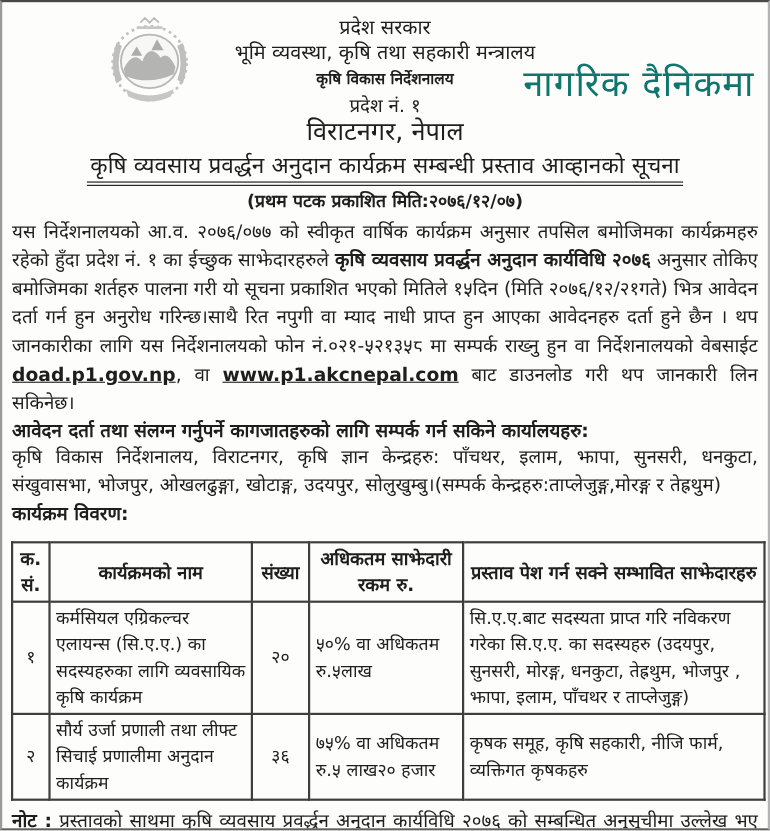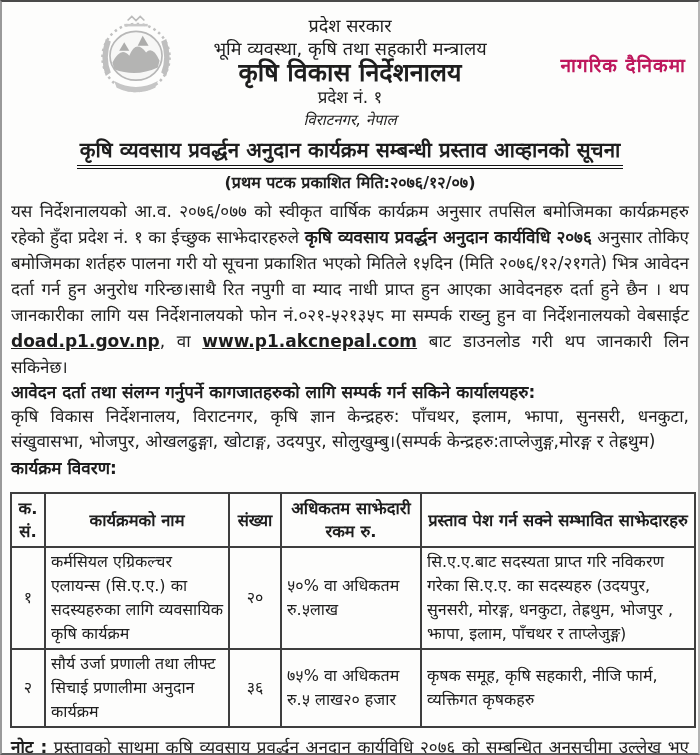--- a/index.html
+++ b/index.html
@@ -7,32 +7,32 @@
     position:relative;width:700px;height:755px;box-sizing:border-box;
     margin:0;background:#fdfdfc;color:#1e1e1e;overflow:hidden;
     border-top:2px solid #4a4a4a;border-bottom:2px solid #5f5f5f;
     border-left:2px solid #9a9a9a;border-right:2px solid #b3b3b3;
     font-family:"DejaVu Sans","Liberation Sans",sans-serif;
   }
   
   .header{position:relative;text-align:center;padding-top:12px;}
   .h1{font-size:18px;line-height:23px;}
   .h2{font-size:18px;line-height:23px;text-align:center;}
-  .h3{font-size:25px;line-height:25px;font-weight:bold;}
+  .h3{font-size:14px;line-height:25px;font-weight:bold;}
   .h4{font-size:17px;line-height:24px;}
-  .h5{font-size:15px;line-height:23px;font-style:italic;}
+  .h5{font-size:23px;line-height:23px;}
   .emblem{position:absolute;left:92px;top:8px;width:84px;height:100px;opacity:.72;}
   .stamp{
-    position:absolute;right:12px;top:50px;font-size:19px;font-weight:bold;
-    color:#be185d;letter-spacing:1px;white-space:nowrap;
+    position:absolute;right:12px;top:50px;font-size:33px;font-weight:normal;
+    color:#0f766e;letter-spacing:1px;white-space:nowrap;
   }
   
   .title-wrap{text-align:center;margin-top:3px;}
   .title{
-    display:inline-block;font-size:20.5px;font-weight:bold;
+    display:inline-block;font-size:20.5px;font-weight:normal;
     padding:0 3px 2px;border-bottom:4px double #121212;
   }
   .pubdate{text-align:center;font-size:16px;font-weight:600;margin-top:3px;line-height:22px;}
   
   .intro{margin:4px 9px 0;font-size:17px;line-height:26px;text-align:justify;}
   .b{font-weight:bold;}
   .weblink{text-decoration:underline;font-weight:700;}
   
   .contact-heading{margin:0 9px 0;font-size:17px;line-height:24px;font-weight:bold;}
   .offices{margin:0 9px;font-size:17px;line-height:25px;text-align:justify;}

